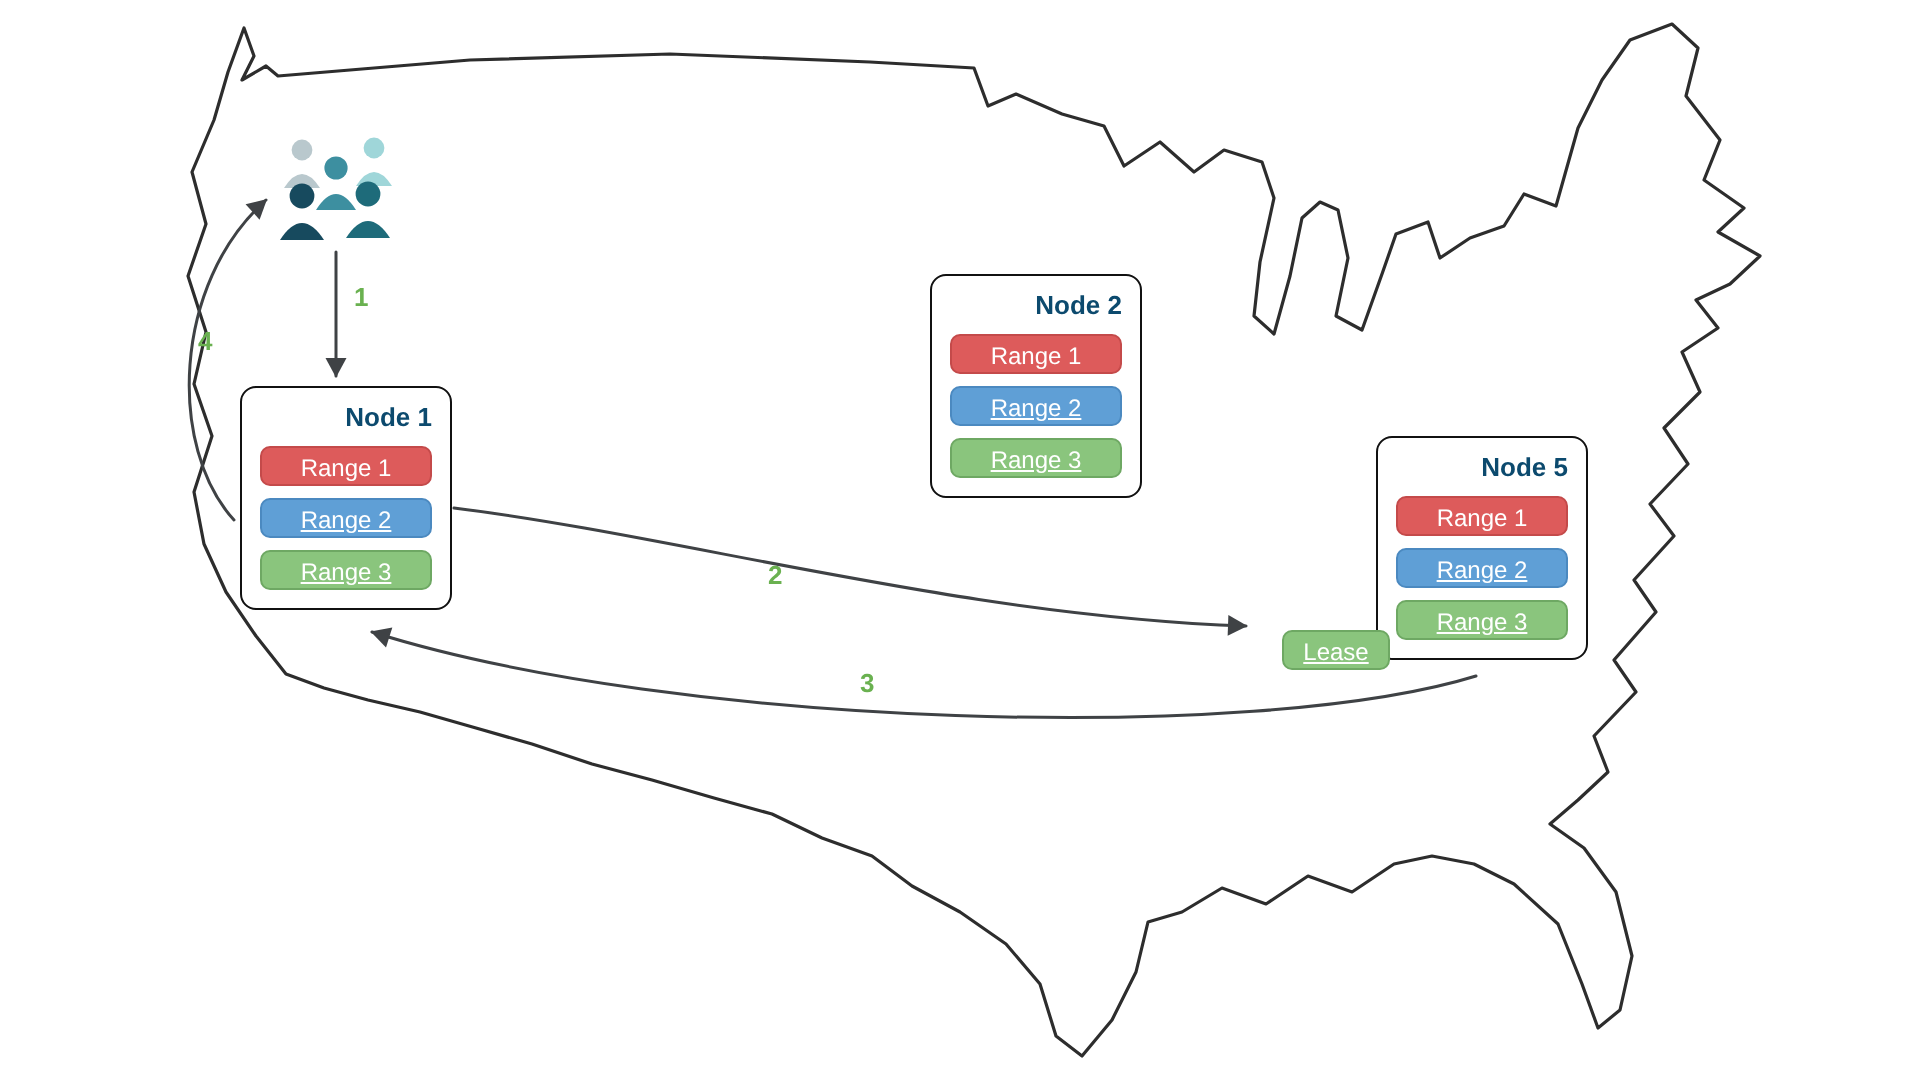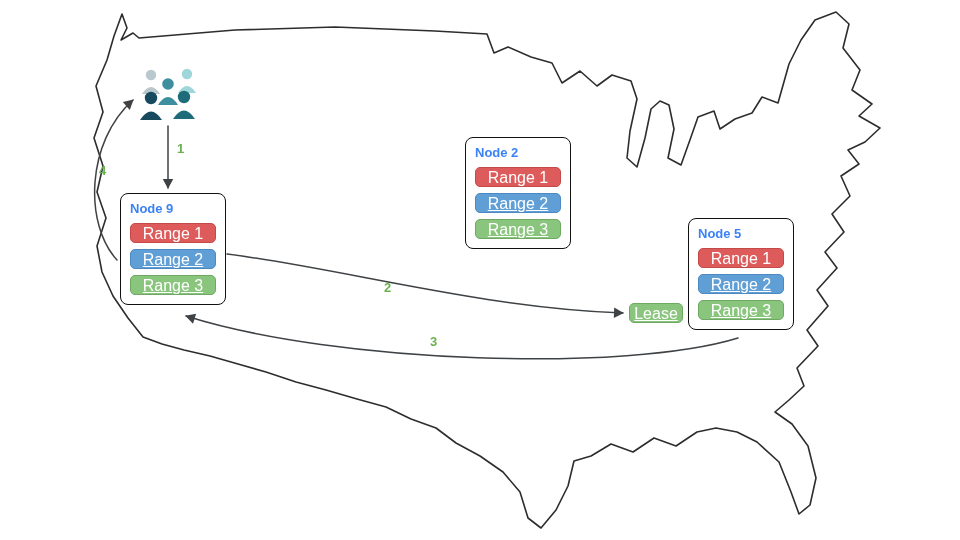--- a/index.html
+++ b/index.html
@@ -3,27 +3,27 @@
 <meta charset="utf-8">
 <style>
   html,body{margin:0;padding:0;background:#fff;}
   .stage{position:relative;width:960px;height:540px;background:#fff;overflow:hidden;
          font-family:"Liberation Sans",sans-serif;}
   .layer{position:absolute;left:0;top:0;width:960px;height:540px;}
   .map{fill:none;stroke:var(--outline,#2d2d2d);stroke-width:1.6;stroke-linejoin:round;stroke-linecap:round;}
   .arrow{fill:none;stroke:var(--arrow,#3f4245);stroke-width:1.5;stroke-linecap:round;}
   .node{position:absolute;width:106px;box-sizing:border-box;background:#fff;
         border:1.6px solid #111;border-radius:8px;padding:7px 9px 9px;z-index:3;}
-  .node-title{font-size:13px;font-weight:700;color:#3b82f6;text-align:left;line-height:16px;}
-  .badge{height:20px;line-height:20px;border-radius:5px;color:#fff;font-size:16px;
+  .node-title{font-size:13px;font-weight:700;color:#0c4a6e;text-align:right;line-height:16px;}
+  .badge{height:20px;line-height:20px;border-radius:5px;color:#fff;font-size:12px;
          text-align:center;margin-top:6px;border:1px solid transparent;box-sizing:border-box;}
   .badge.r{background:var(--red,#dd5b5b);border-color:var(--red-border,#c44a4a);}
   .badge.b{background:var(--blue,#5f9fd6);border-color:var(--blue-border,#4b89c0);text-decoration:underline;}
   .badge.g{background:var(--green,#8ac57d);border-color:var(--green-border,#6ea863);text-decoration:underline;}
-  .lease{position:absolute;left:629px;top:303px;width:54px;margin:0;z-index:3;}
+  .lease{position:absolute;left:629px;top:303px;width:54px;margin:12px;z-index:3;}
   .node1{left:120px;top:193px;}
   .node2{left:465px;top:137px;}
   .node3{left:688px;top:218px;}
   .step{position:absolute;color:var(--step,#6ab150);font-size:13px;font-weight:700;z-index:4;}
   .step1{left:177px;top:141px;}
   .step2{left:384px;top:280px;}
   .step3{left:430px;top:334px;}
   .step4{left:99px;top:163px;}
 </style>
 </head>
@@ -72,21 +72,21 @@
       <path d="M173,119 Q184,102 195,119 Z" style="fill:var(--people-dark-teal,#1e6b7a)"></path>
     </g>
 
     <path class="arrow" d="M168,126 L168,188" marker-end="url(#ah)"></path>
     <path class="arrow" d="M227,254 C340,268 480,308 623,313" marker-end="url(#ah)"></path>
     <path class="arrow" d="M738,338 C628,372 338,364 186,316" marker-end="url(#ah)"></path>
     <path class="arrow" d="M117,260 C84,224 86,142 133,100" marker-end="url(#ah)"></path>
   </svg>
 
   <div class="node node1">
-    <div class="node-title">Node 9</div>
+    <div class="node-title">Node 1</div>
     <div class="badge r">Range 1</div>
     <div class="badge b">Range 2</div>
     <div class="badge g">Range 3</div>
   </div>
 
   <div class="node node2">
     <div class="node-title">Node 2</div>
     <div class="badge r">Range 1</div>
     <div class="badge b">Range 2</div>
     <div class="badge g">Range 3</div>

